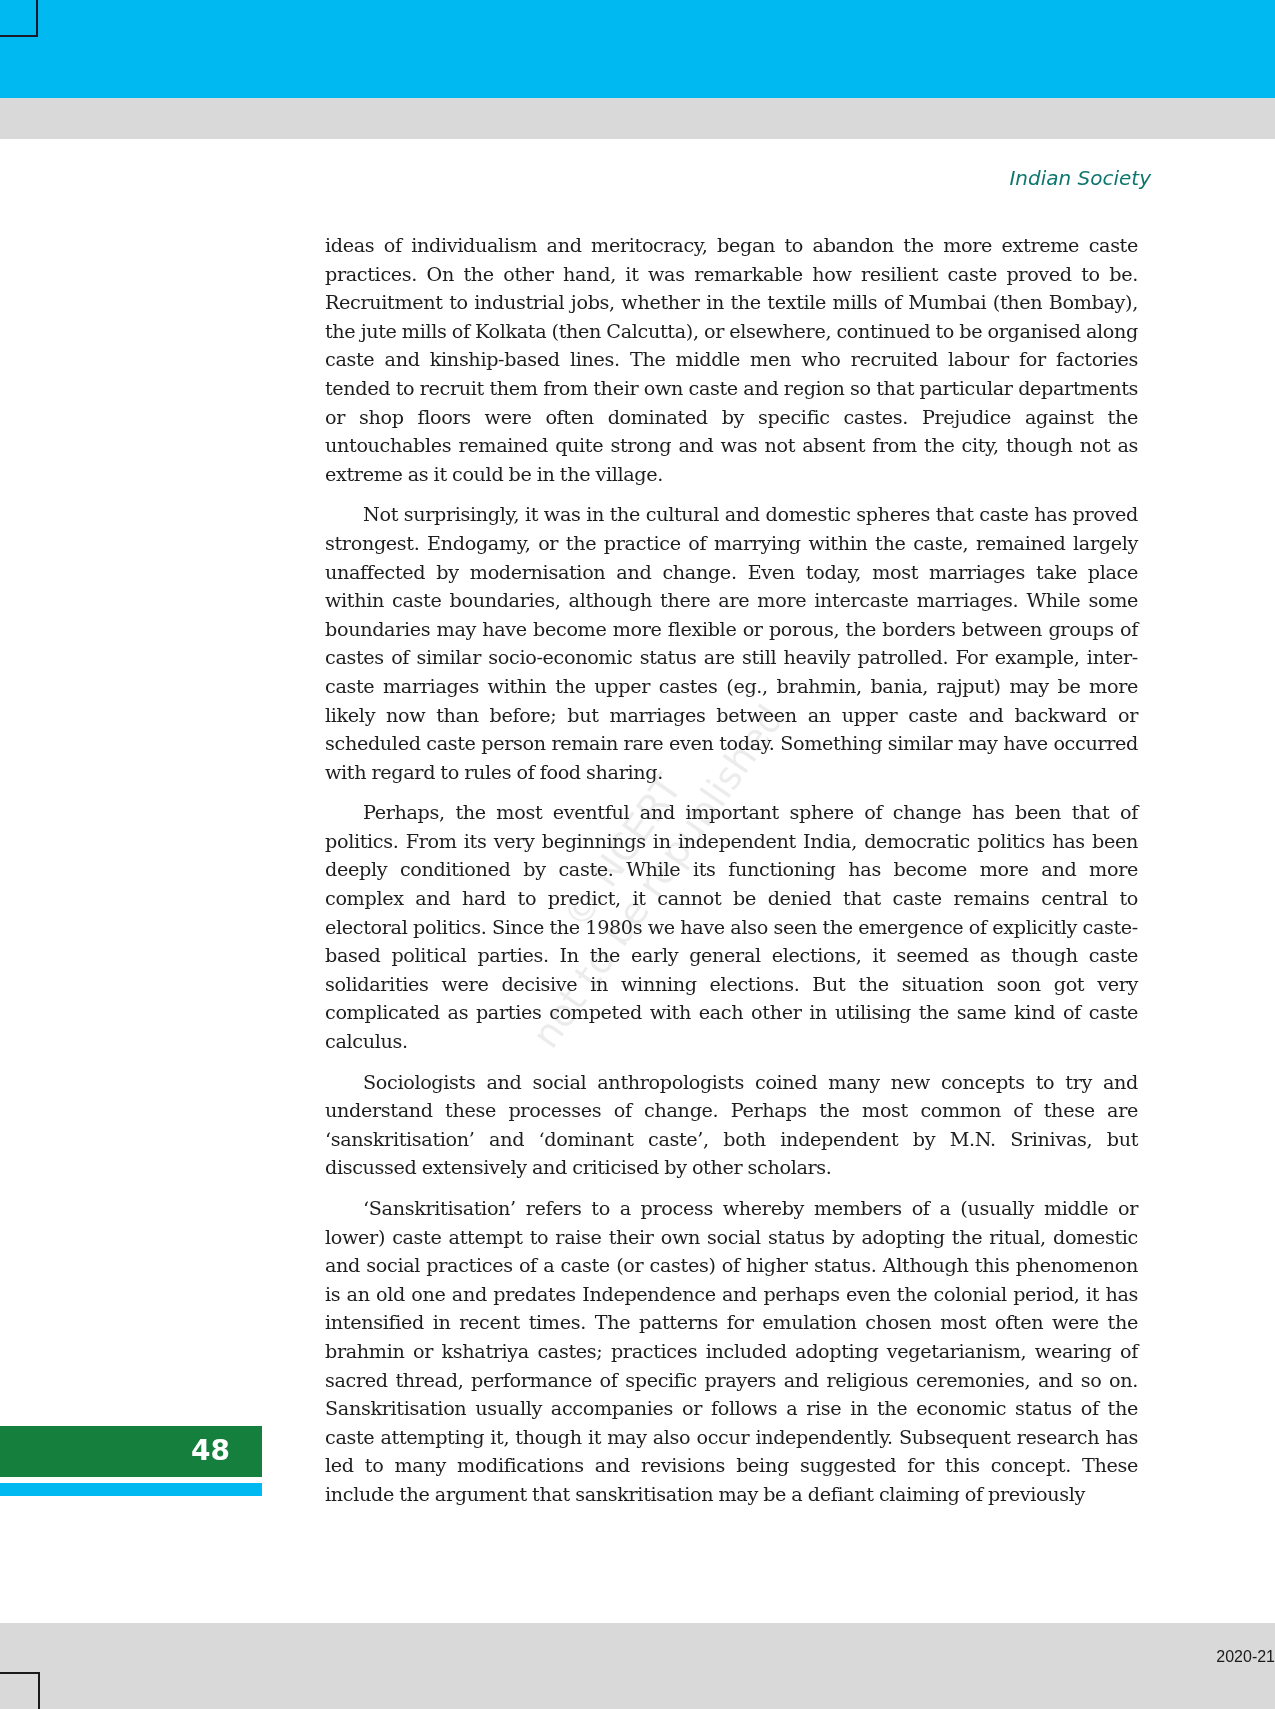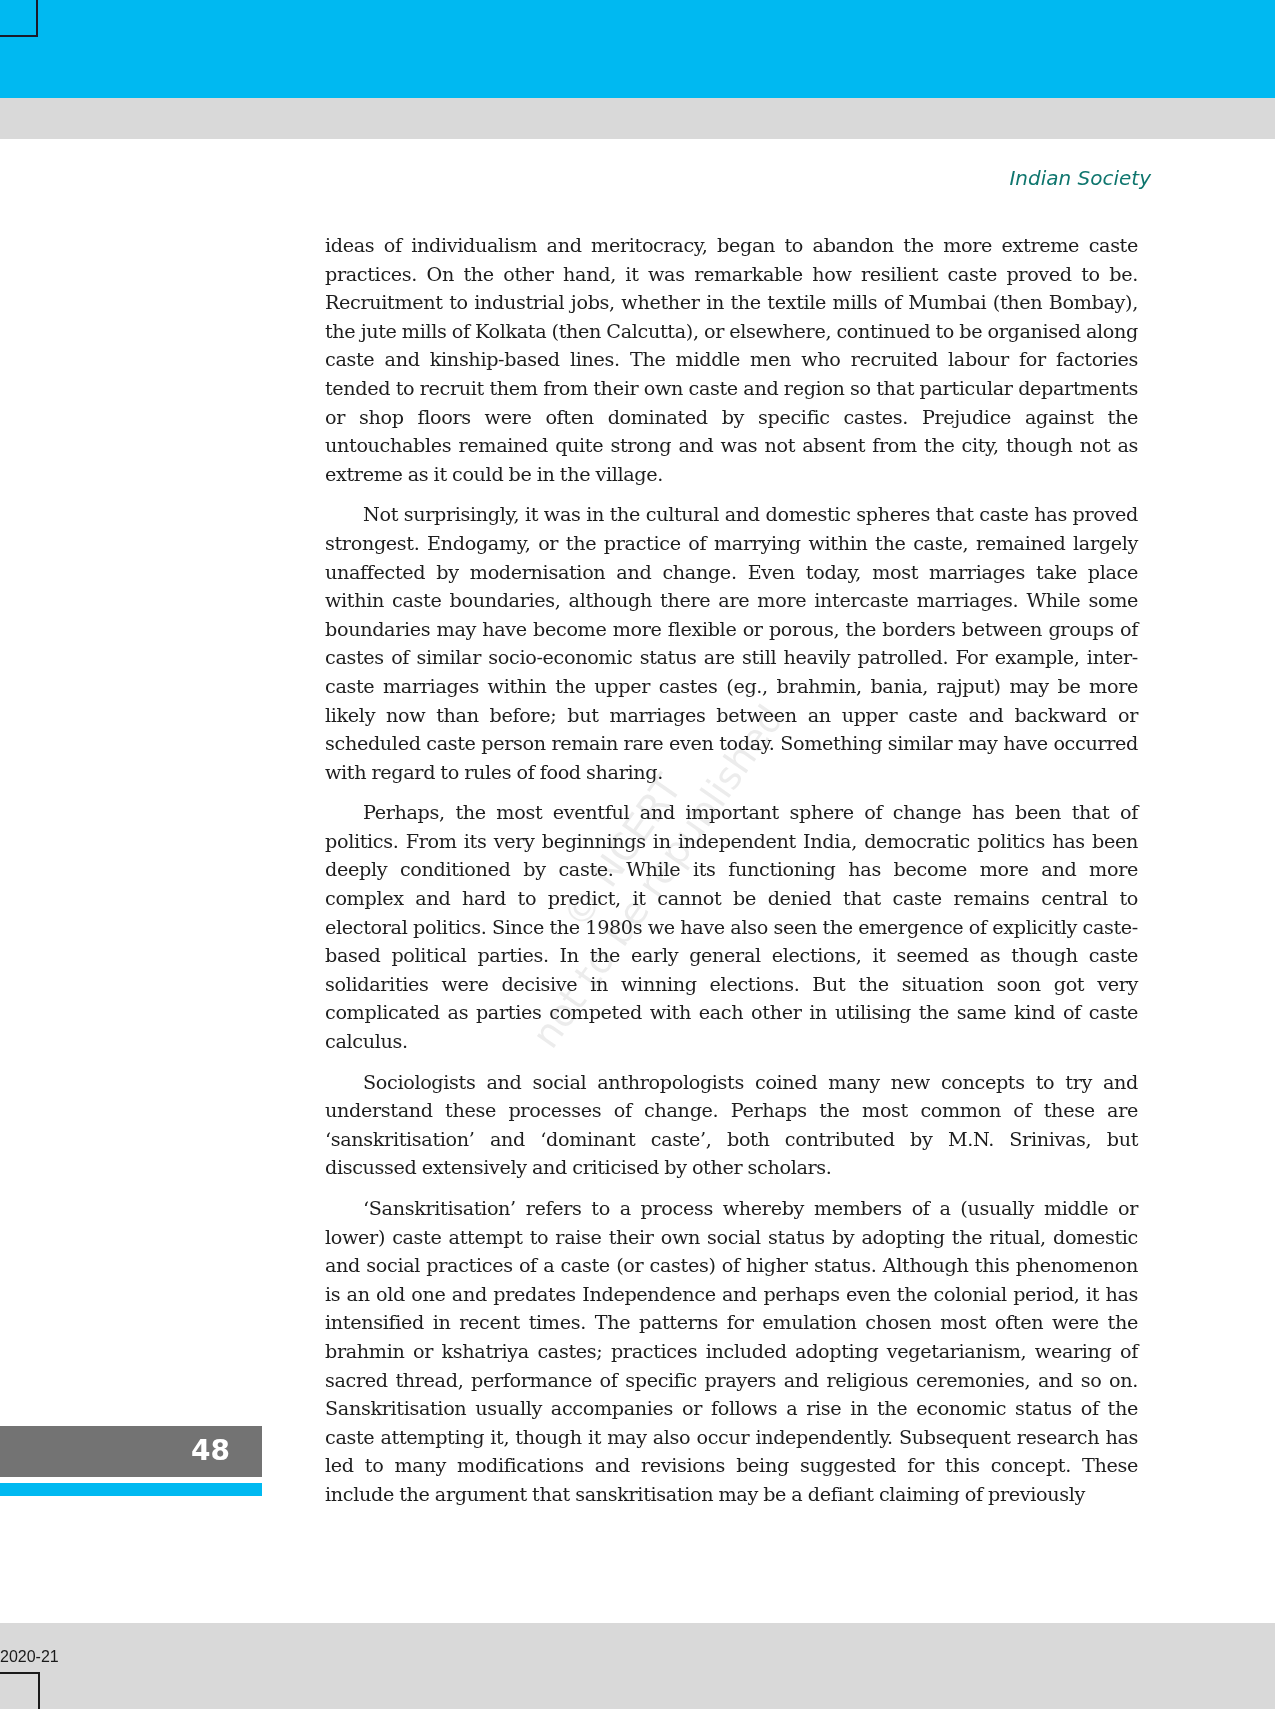--- a/index.html
+++ b/index.html
@@ -17,30 +17,30 @@
     font-family: "DejaVu Sans", sans-serif; font-style: italic; font-size: 20px; color: #0f766e;
   }
   .content {
     position: absolute; left: 325px; top: 232px; width: 825px;
     font-size: 19.2px; line-height: 28.6px; color: #1e1e1e;
     letter-spacing: -0.35px; word-spacing: -0.5px;
   }
   .content p { margin: 0 12px 12px 0; text-align: justify; text-indent: 38px; }
   .content p.first { text-indent: 0; }
   .page-tab {
-    position: absolute; left: 0; top: 1426px; width: 262px; height: 51px; background: #737373; text-align: center;
+    position: absolute; left: 0; top: 1426px; width: 262px; height: 51px; background: #15803d; text-align: center;
   }
   .page-num {
     position: absolute; right: 32px; top: 8px;
     font-family: "DejaVu Sans", sans-serif; font-weight: bold; font-size: 28px; color: #ffffff;
   }
   .page-stripe { position: absolute; left: 0; top: 1483px; width: 262px; height: 13px; background: #00b9f1; }
   .footer-band { position: absolute; left: 0; top: 1623px; width: 1275px; height: 86px; background: #d9d9d9; }
   .footer-text {
-    position: absolute; left: 0; width: 1275px; top: 1648px; text-align: left;
+    position: absolute; left: 0; width: 1275px; top: 1648px; text-align: right;
     font-family: "Liberation Sans", sans-serif; font-size: 16px; color: #1a1a1a;
   }
   .crop-bl { position: absolute; left: 0; top: 1672px; width: 40px; height: 37px;
     border-top: 2px solid #1a1a1a; border-right: 2px solid #1a1a1a; box-sizing: border-box; }
   .watermark {
     position: absolute; left: 420px; top: 820px; width: 440px;
     transform: rotate(-55deg); transform-origin: center;
     font-family: "DejaVu Sans", sans-serif; font-size: 38px; line-height: 44px;
     color: rgba(150,150,150,0.18); text-align: center; pointer-events: none;
   }
@@ -56,21 +56,21 @@
 
 <div class="watermark">
   <div>© NCERT</div>
   <div>not to be republished</div>
 </div>
 
 <div class="content">
   <p class="first">ideas of individualism and meritocracy, began to abandon the more extreme caste practices.  On the other hand, it was remarkable how resilient caste proved to be. Recruitment to industrial jobs, whether in the textile mills of Mumbai (then Bombay), the jute mills of Kolkata (then Calcutta), or elsewhere, continued to be organised along caste and kinship-based lines. The middle men who recruited labour for factories tended to recruit them from their own caste and region so that particular departments or shop floors were often dominated by specific castes. Prejudice against the untouchables remained quite strong and was not absent from the city, though not as extreme as it could be in the village.</p>
   <p>Not surprisingly, it was in the cultural and domestic spheres that caste has proved strongest.  Endogamy, or the practice of marrying within the caste, remained largely unaffected by modernisation and change.  Even today, most marriages take place within caste boundaries, although there are more intercaste marriages. While some boundaries may have become more flexible or porous, the borders between groups of castes of similar socio-economic status are still heavily patrolled. For example, inter-caste marriages within the upper castes (eg., brahmin, bania, rajput) may be more likely now than before; but marriages between an upper caste and backward or scheduled caste person remain rare even today.  Something similar may have occurred with regard to rules of food sharing.</p>
   <p>Perhaps, the most eventful and important sphere of change has been that of politics.  From its very beginnings in independent India, democratic politics has been deeply conditioned by caste.  While its functioning has become more and more complex and hard to predict, it cannot be denied that caste remains central to electoral politics.  Since the 1980s we have also seen the emergence of explicitly caste-based political parties.  In the early general elections, it seemed as though caste solidarities were decisive in winning elections.  But the situation soon got very complicated as parties competed with each other in utilising the same kind of caste calculus.</p>
-  <p>Sociologists and social anthropologists coined many new concepts to try and understand these processes of change.  Perhaps the most common of these are ‘sanskritisation’ and ‘dominant caste’, both contributed by M.N. Srinivas, but discussed extensively and criticised by other scholars.</p>
+  <p>Sociologists and social anthropologists coined many new concepts to try and understand these processes of change.  Perhaps the most common of these are ‘sanskritisation’ and ‘dominant caste’, both independent by M.N. Srinivas, but discussed extensively and criticised by other scholars.</p>
   <p>‘Sanskritisation’ refers to a process whereby members of a (usually middle or lower) caste attempt to raise their own social status by adopting the ritual, domestic and social practices of a caste (or castes) of higher status.  Although this phenomenon is an old one and predates Independence and perhaps even the colonial period, it has intensified in recent times.  The patterns for emulation chosen most often were the brahmin or kshatriya castes; practices included adopting vegetarianism, wearing of sacred thread, performance of specific prayers and religious ceremonies, and so on.  Sanskritisation usually accompanies or follows a rise in the economic status of the caste attempting it, though it may also occur independently.  Subsequent research has led to many modifications and revisions being suggested for this concept.  These include the argument that sanskritisation may be a defiant claiming of previously</p>
 </div>
 
 <div class="page-tab">
   <span class="page-num">48</span>
 </div>
 <div class="page-stripe"></div>
 
 <div class="footer-band"></div>
 <div class="footer-text">2020-21</div>

